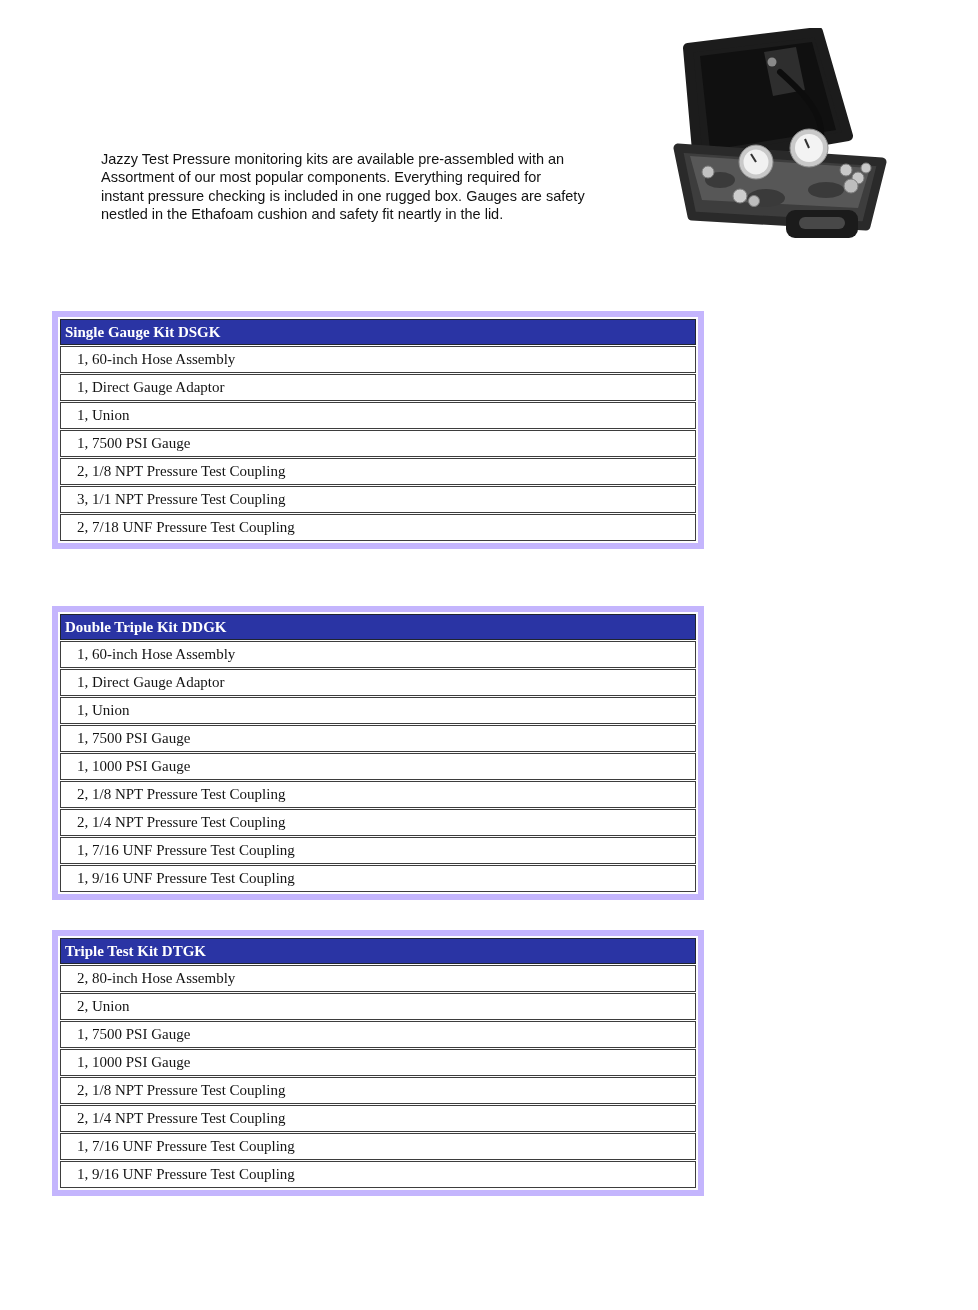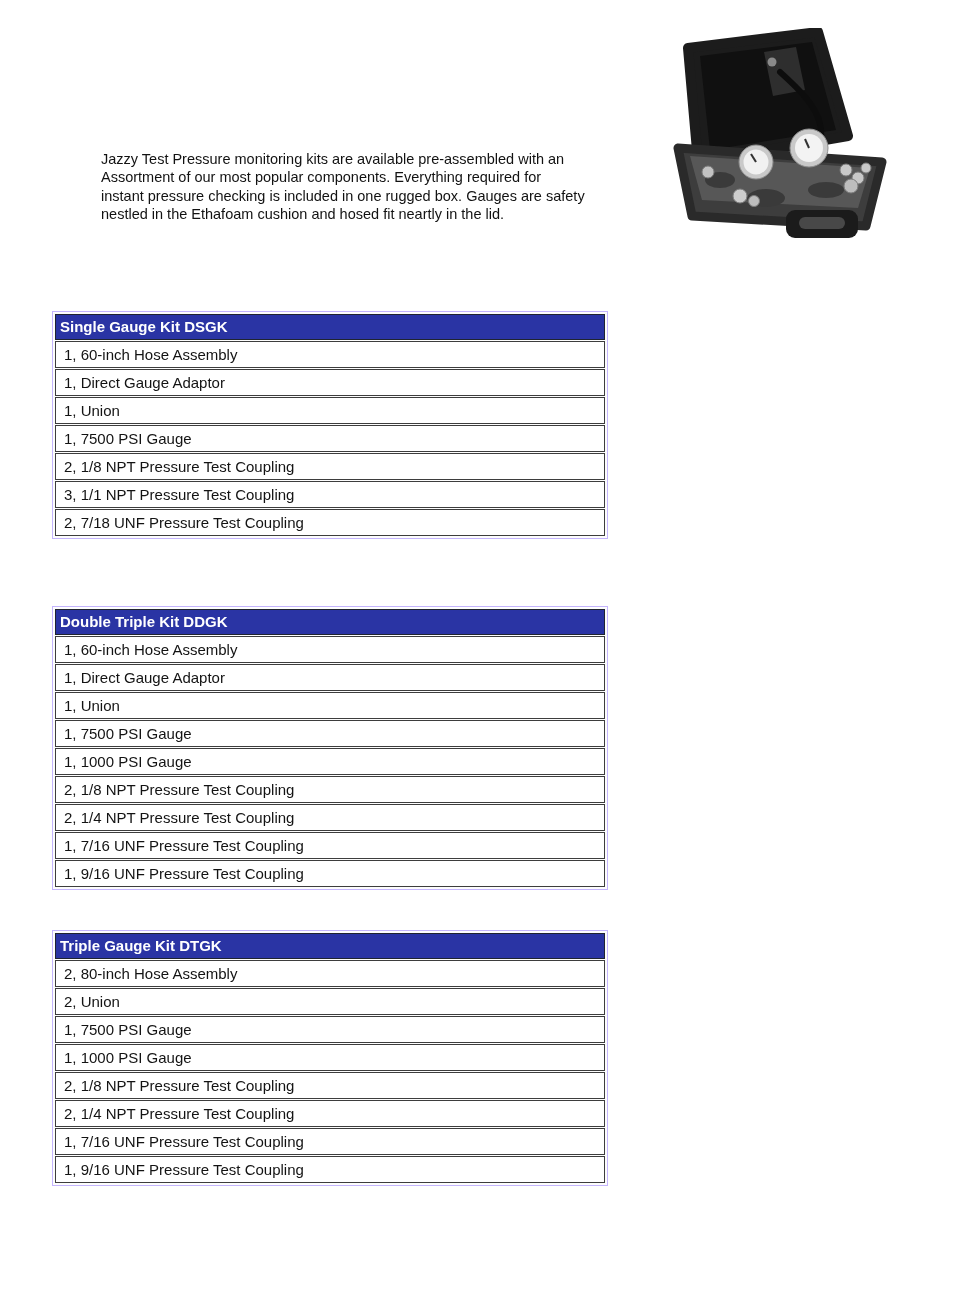--- a/index.html
+++ b/index.html
@@ -14,50 +14,50 @@
     color:#2b2eb3; white-space:nowrap;
   }
   .intro {
     position:absolute; left:55px; top:150px;
     font-size:14.5px; line-height:18.3px; color:#121212;
     white-space:nowrap;
     margin-left:46px;
   }
   .product-photo { position:absolute; left:668px; top:28px; width:236px; height:216px; }
   .kit-table {
-    position:absolute; left:52px; width:556px; box-sizing:border-box;
-    border:1px solid #c4b5fd; padding:1px; background:#fdfdfd;
+    position:absolute; left:52px; width:652px; box-sizing:border-box;
+    border:6px solid #c4b5fd; padding:1px; background:#fdfdfd;font-family:Liberation Serif, serif;
   }
   .kit-header {
     margin:1px; height:24px; line-height:24px;
     background:#2a34a4; border:1px solid #1f2430;
     color:#ffffff; font-weight:bold; font-size:15px; padding-left:4px;
     white-space:nowrap; overflow:hidden;
   }
   .kit-row {
     margin:1px; height:25px; line-height:25px;
     border:1px solid #3d3d3d; background:#ffffff;
-    font-size:15px; padding-left:8px; color:#131313;
+    font-size:15px; padding-left:16px; color:#131313;
     white-space:nowrap; overflow:hidden;
   }
   #table-single { top:311px; }
   #table-double { top:606px; }
   #table-triple { top:930px; }
 </style>
 </head>
 <body>
 
 <div class="page">
 
 
   <div class="intro">
     <div>Jazzy Test Pressure monitoring kits are available pre-assembled with an</div>
     <div>Assortment of our most popular components. Everything required for</div>
     <div>instant pressure checking is included in one rugged box. Gauges are safety</div>
-    <div>nestled in the Ethafoam cushion and hosed fit neartly in the lid.</div>
+    <div>nestled in the Ethafoam cushion and safety fit neartly in the lid.</div>
   </div>
 
   <svg class="product-photo" viewBox="0 0 236 216">
 
     <polygon points="20,20 150,4 180,108 30,134" fill="#1c1c1c" stroke="#1c1c1c" stroke-width="10" stroke-linejoin="round"></polygon>
     <polygon points="32,28 144,14 168,102 42,122" fill="#101010"></polygon>
 
     <polygon points="96,24 128,19 137,62 105,68" fill="#2e2e2e"></polygon>
     <circle cx="104" cy="34" r="4.5" fill="#8a8a8a"></circle>
 
@@ -110,21 +110,21 @@
     <div class="kit-row">1, Union</div>
     <div class="kit-row">1, 7500 PSI Gauge</div>
     <div class="kit-row">1, 1000 PSI Gauge</div>
     <div class="kit-row">2, 1/8 NPT Pressure Test Coupling</div>
     <div class="kit-row">2, 1/4 NPT Pressure Test Coupling</div>
     <div class="kit-row">1, 7/16 UNF Pressure Test Coupling</div>
     <div class="kit-row">1, 9/16 UNF Pressure Test Coupling</div>
   </div>
 
   <div class="kit-table" id="table-triple">
-    <div class="kit-header">Triple Gauge Kit DTGK</div>
+    <div class="kit-header">Triple Test Kit DTGK</div>
     <div class="kit-row">2, 80-inch Hose Assembly</div>
     <div class="kit-row">2, Union</div>
     <div class="kit-row">1, 7500 PSI Gauge</div>
     <div class="kit-row">1, 1000 PSI Gauge</div>
     <div class="kit-row">2, 1/8 NPT Pressure Test Coupling</div>
     <div class="kit-row">2, 1/4 NPT Pressure Test Coupling</div>
     <div class="kit-row">1, 7/16 UNF Pressure Test Coupling</div>
     <div class="kit-row">1, 9/16 UNF Pressure Test Coupling</div>
   </div>
 

